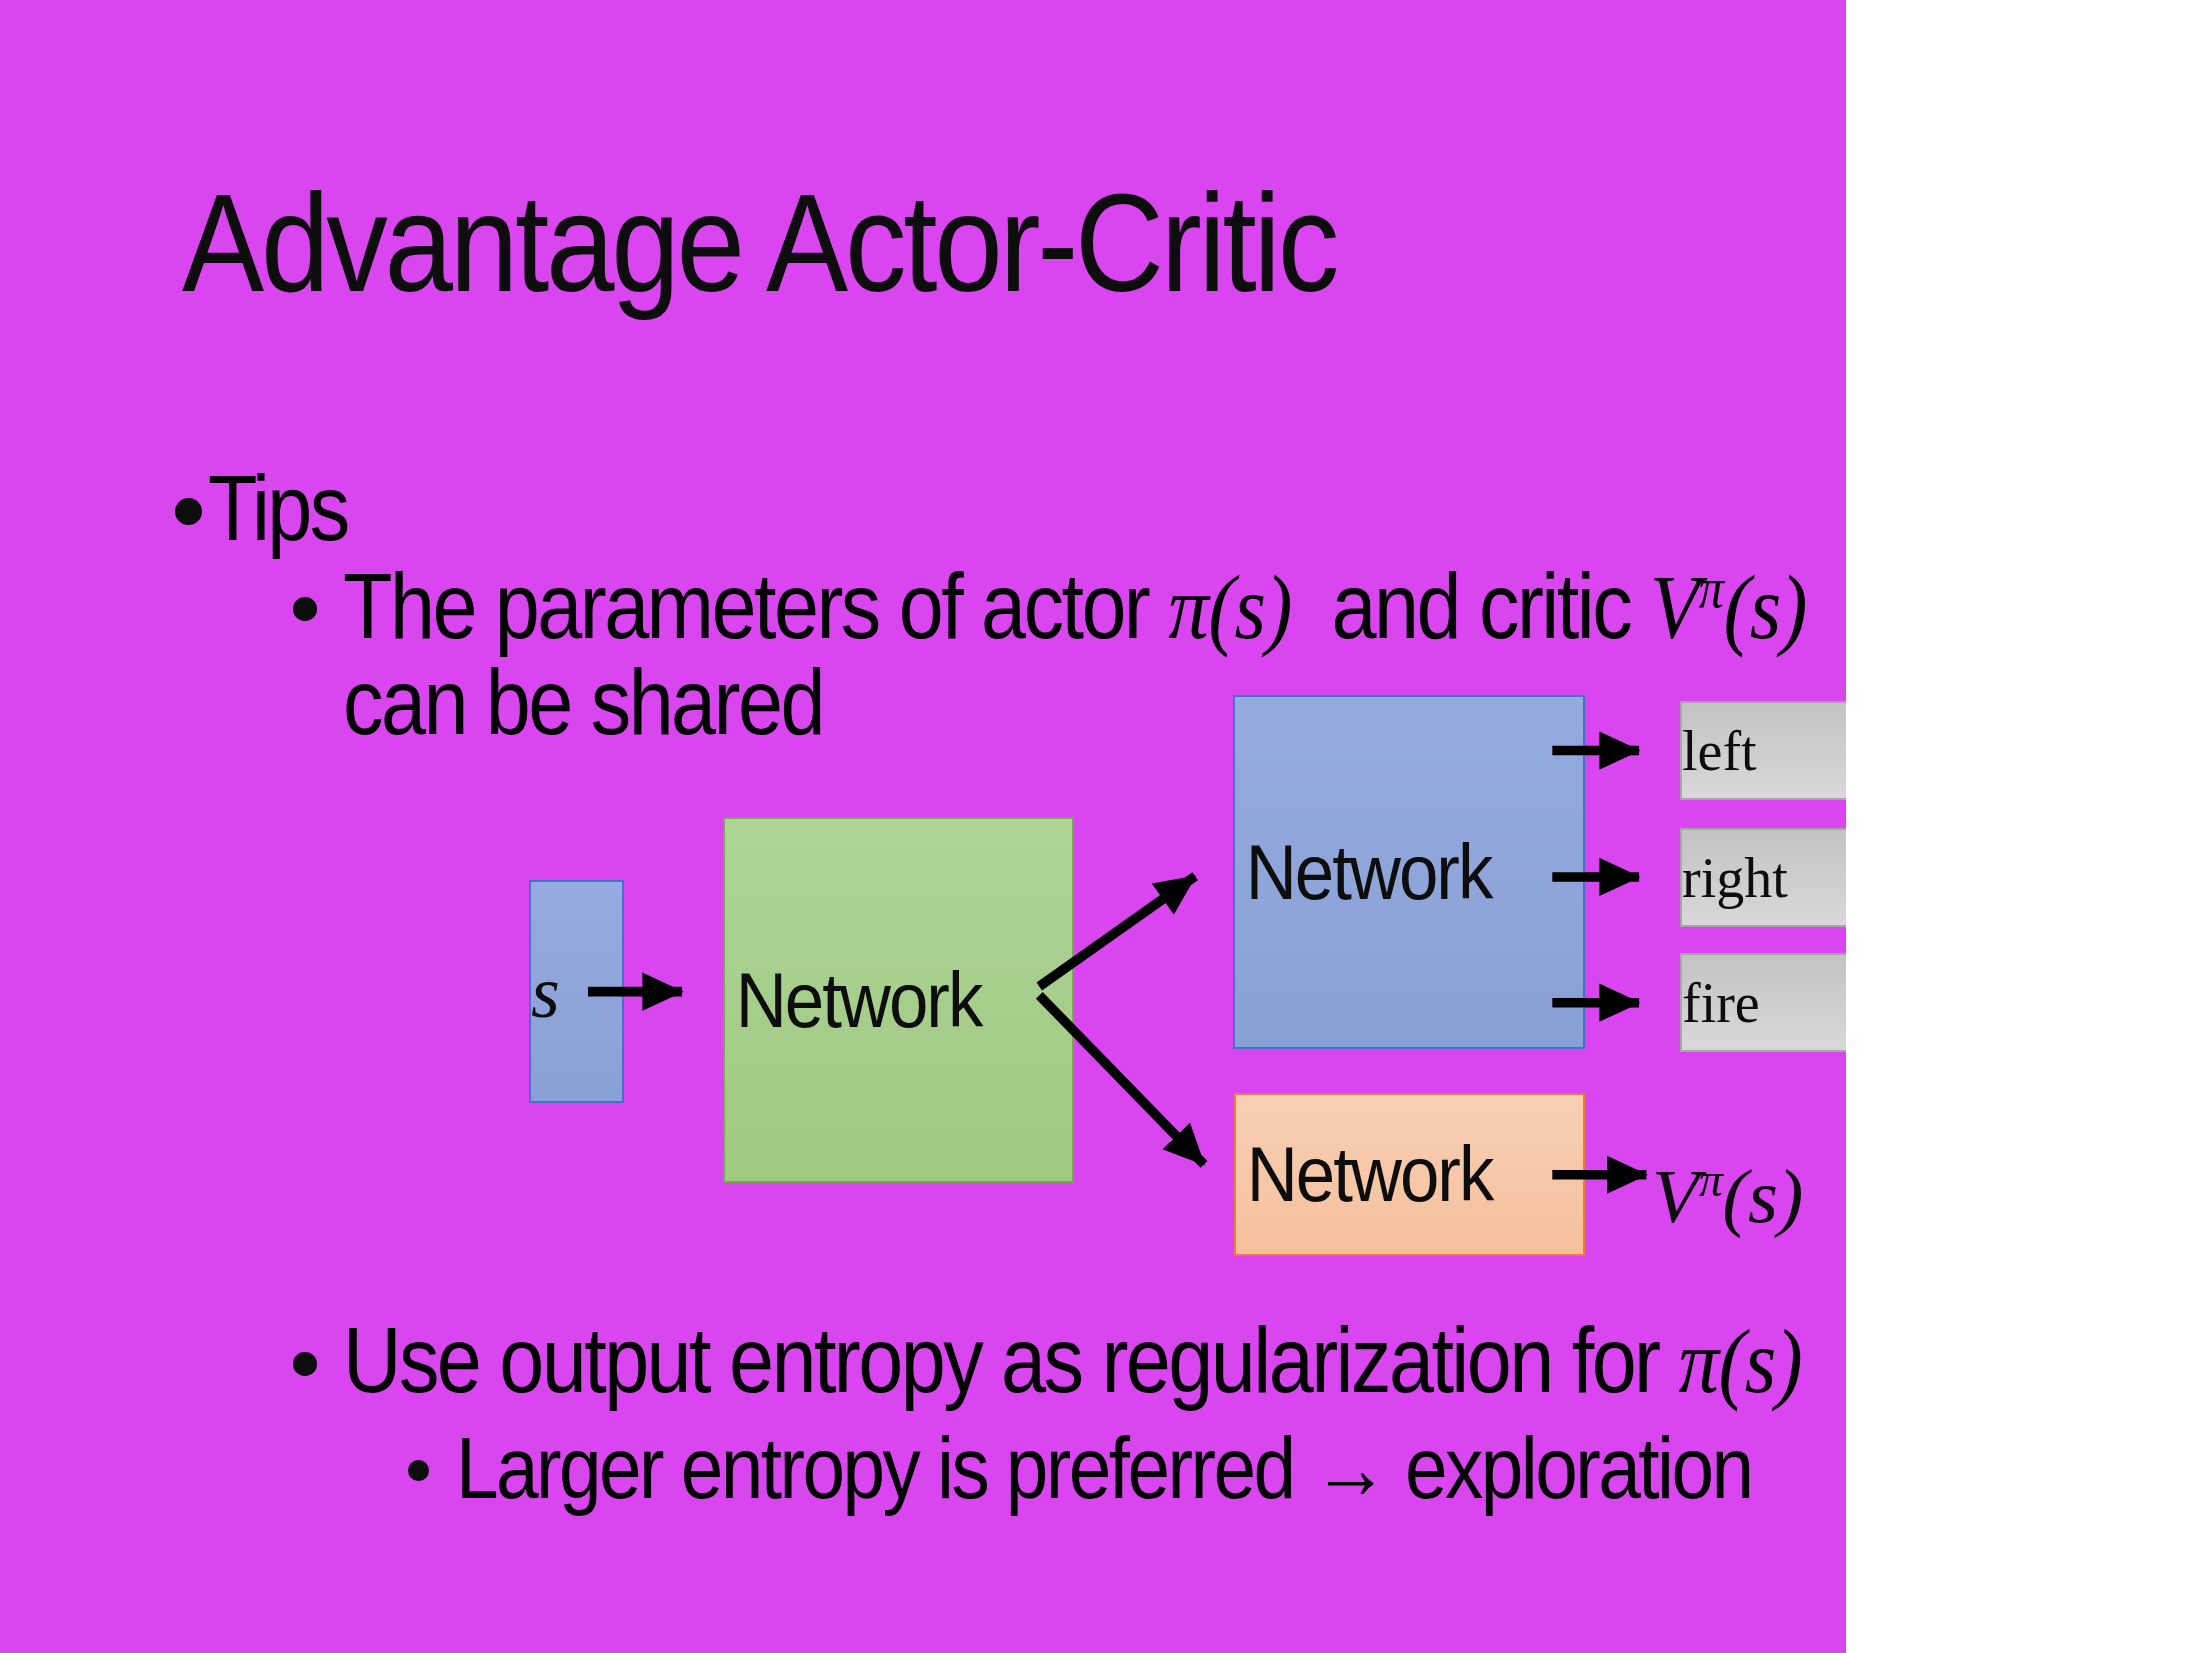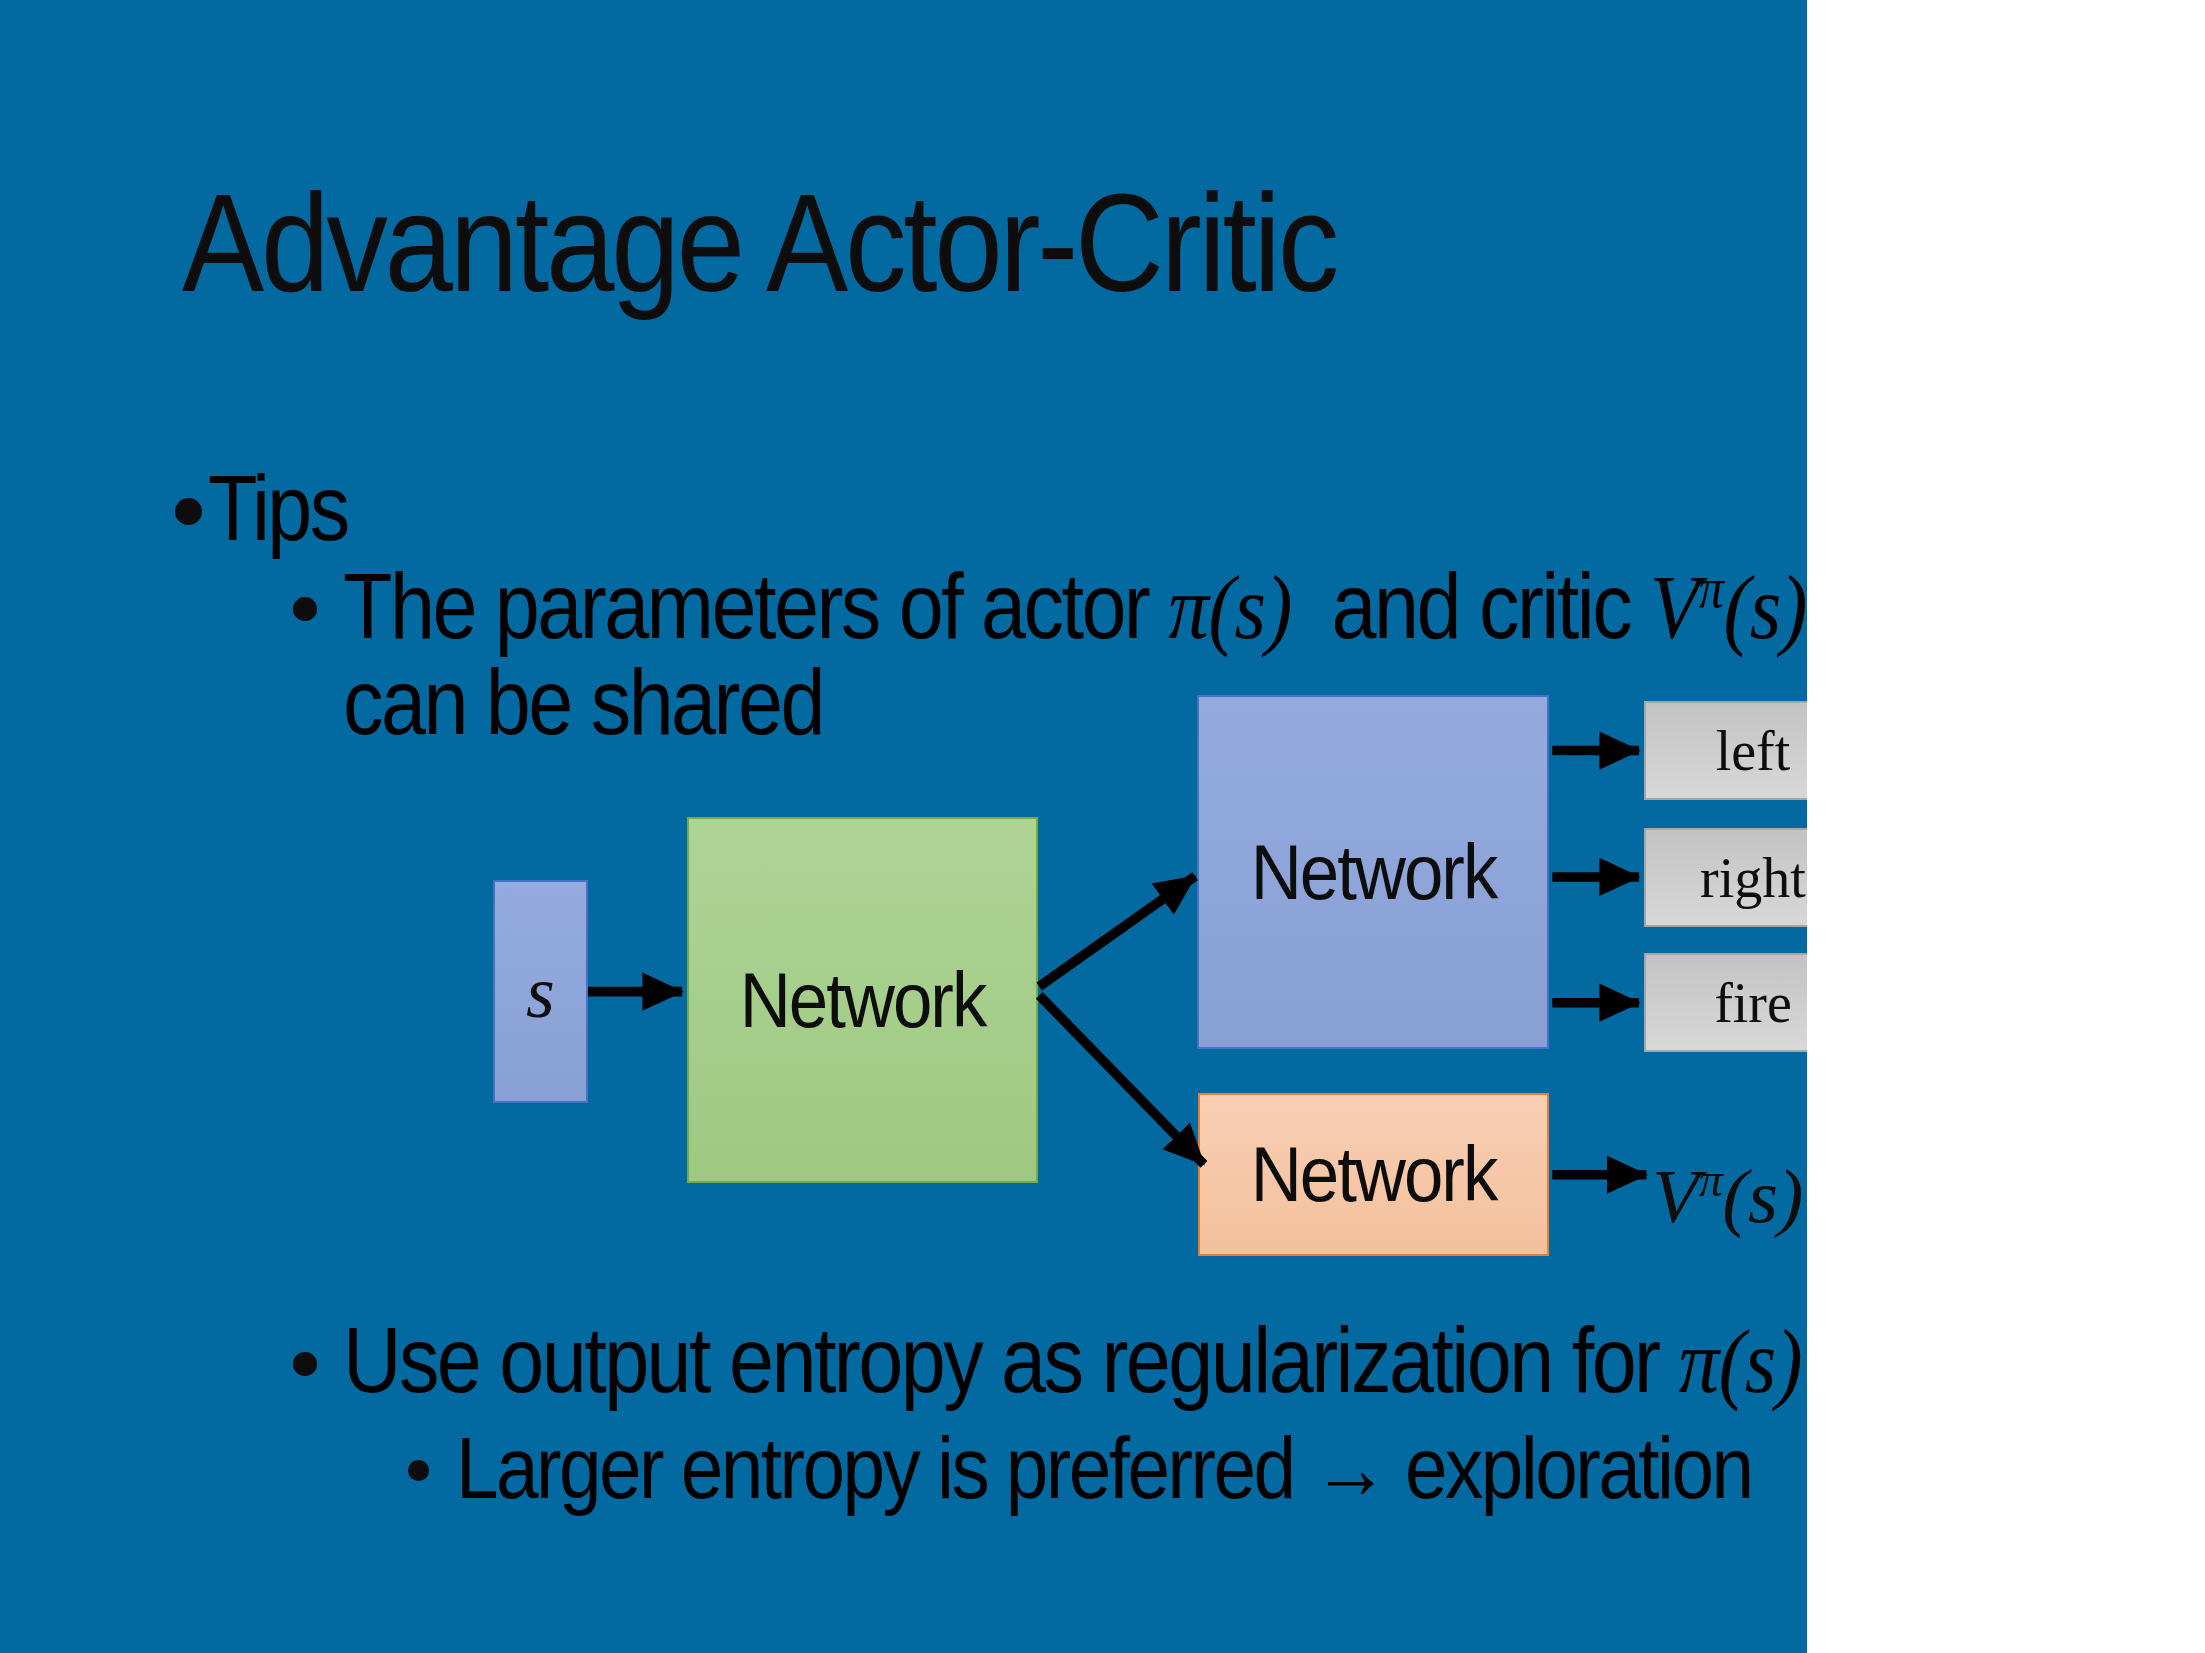--- a/index.html
+++ b/index.html
@@ -1,22 +1,23 @@
 <!DOCTYPE html>
 <html style="font-size:11.8px"><head>
 <meta charset="utf-8">
 <style>
   html,body{margin:0;padding:0;background:#ffffff;}
   #slide{
     position:relative;
     width:1807px;height:1654px;
-    background:#0369a1;
+    background:#d946ef;
     font-family:"Liberation Sans",sans-serif;
     color:#000;
     overflow:hidden;
+    padding-left:39px;
   }
   .textline{
     position:absolute;
     white-space:pre;
     line-height:1;
     letter-spacing:-2.9px;
     transform:scaleX(0.88);
     transform-origin:left top;
   }
   .title{
@@ -38,22 +39,23 @@
     letter-spacing:-0.7px;
   }
   .bullet-dot{
     position:absolute;
     background:#0d0d0d;
     border-radius:50%;
   }
   
   .dbox{
     position:absolute;
-    display:flex;align-items:center;justify-content:center;
+    display:flex;align-items:center;
     box-sizing:border-box;
+    margin-left:36px;
   }
   .state-box{
     left:493px;top:880px;width:95px;height:223px;
     background:linear-gradient(180deg,#95abdf 0%,#89a0d5 100%);
     border:2.9px solid #4472C4;
   }
   .shared-box{
     left:687px;top:817px;width:351px;height:366px;
     background:linear-gradient(180deg,#aed496 0%,#9fc981 100%);
     border:2.9px solid #74a94f;

